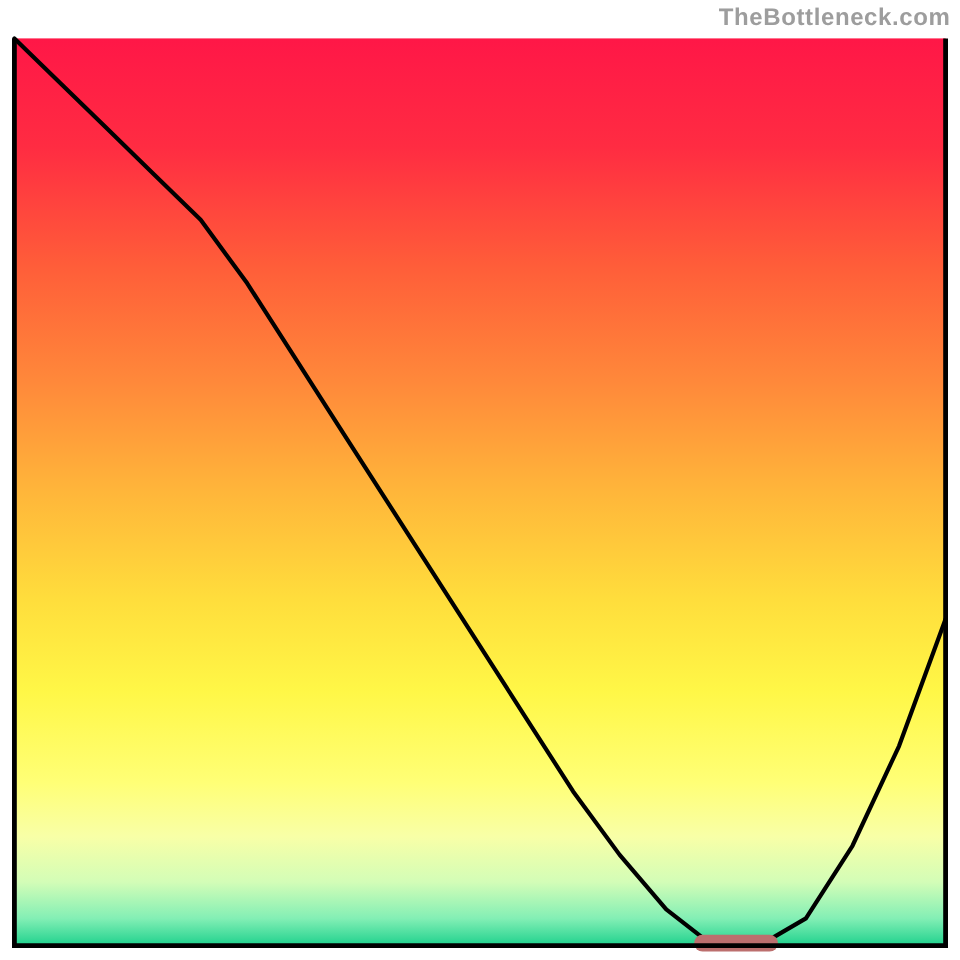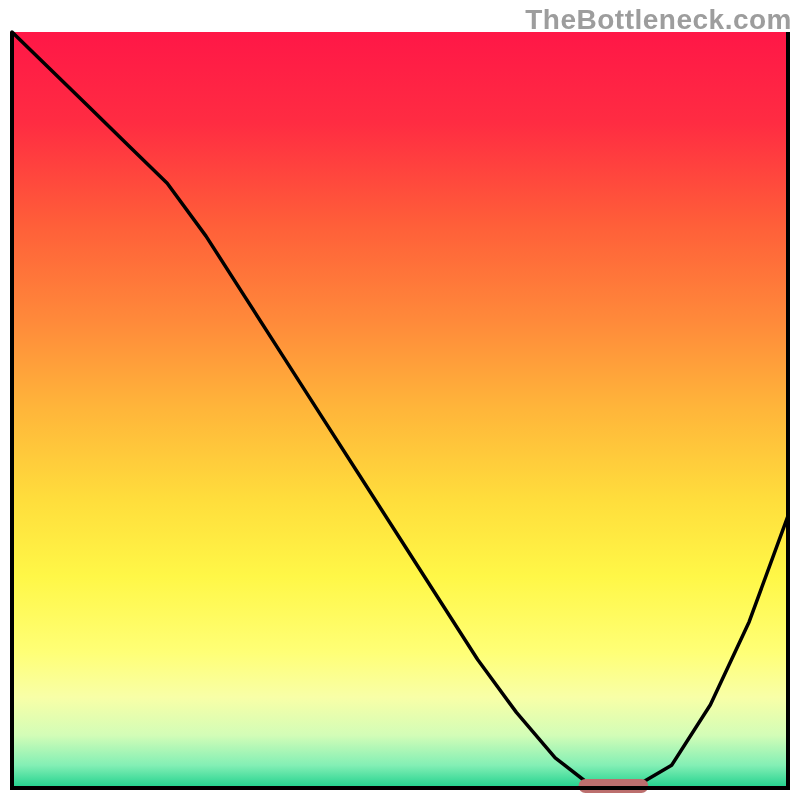--- a/index.html
+++ b/index.html
@@ -20,21 +20,21 @@
     position: absolute;
     left: 0;
     top: 0;
     width: 800px;
     height: 800px;
   }
   .watermark {
     position: absolute;
     top: 4px;
     right: 8px;
-    font-size: 28px;
+    font-size: 20px;
     font-weight: 700;
     color: #9d9d9d;
     letter-spacing: 0.5px;
     user-select: none;
   }
 </style>
 </head>
 <body>
 
 <div class="stage">

